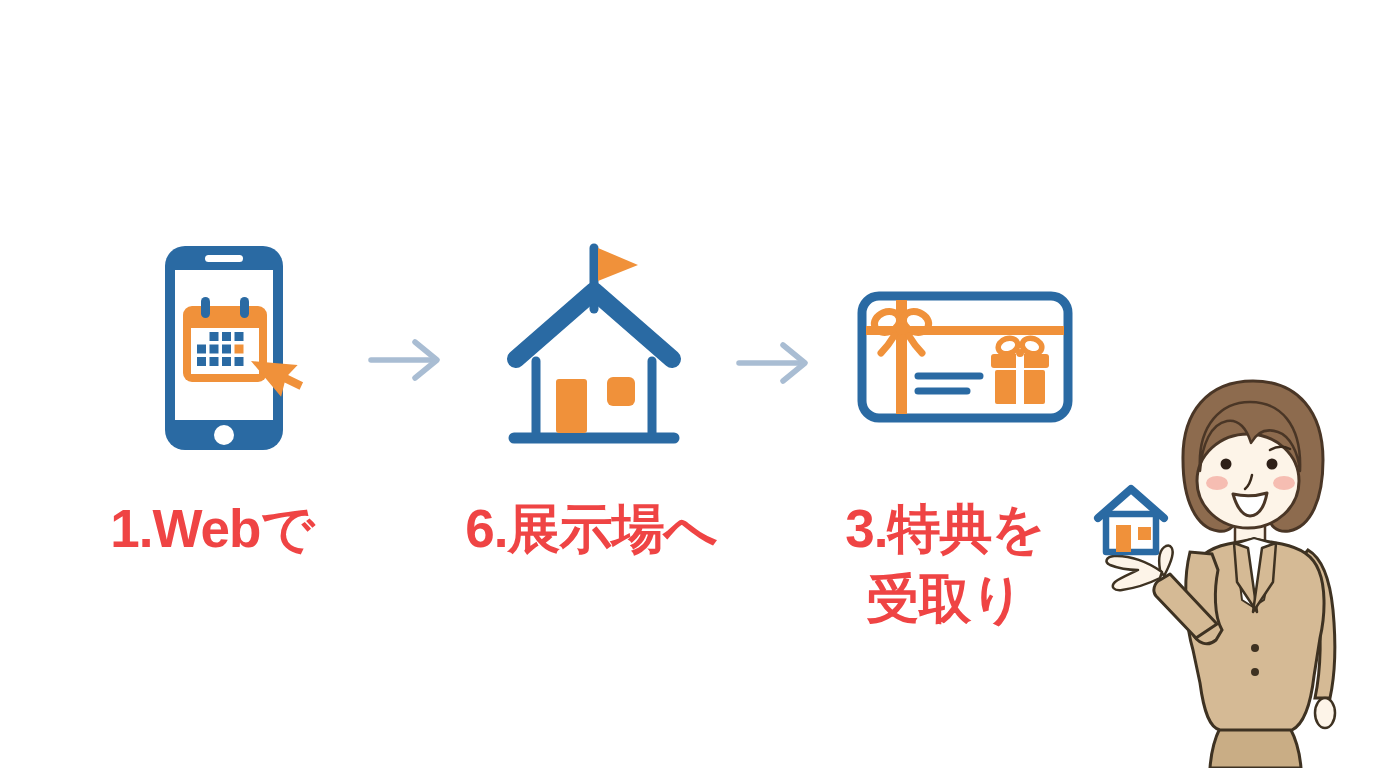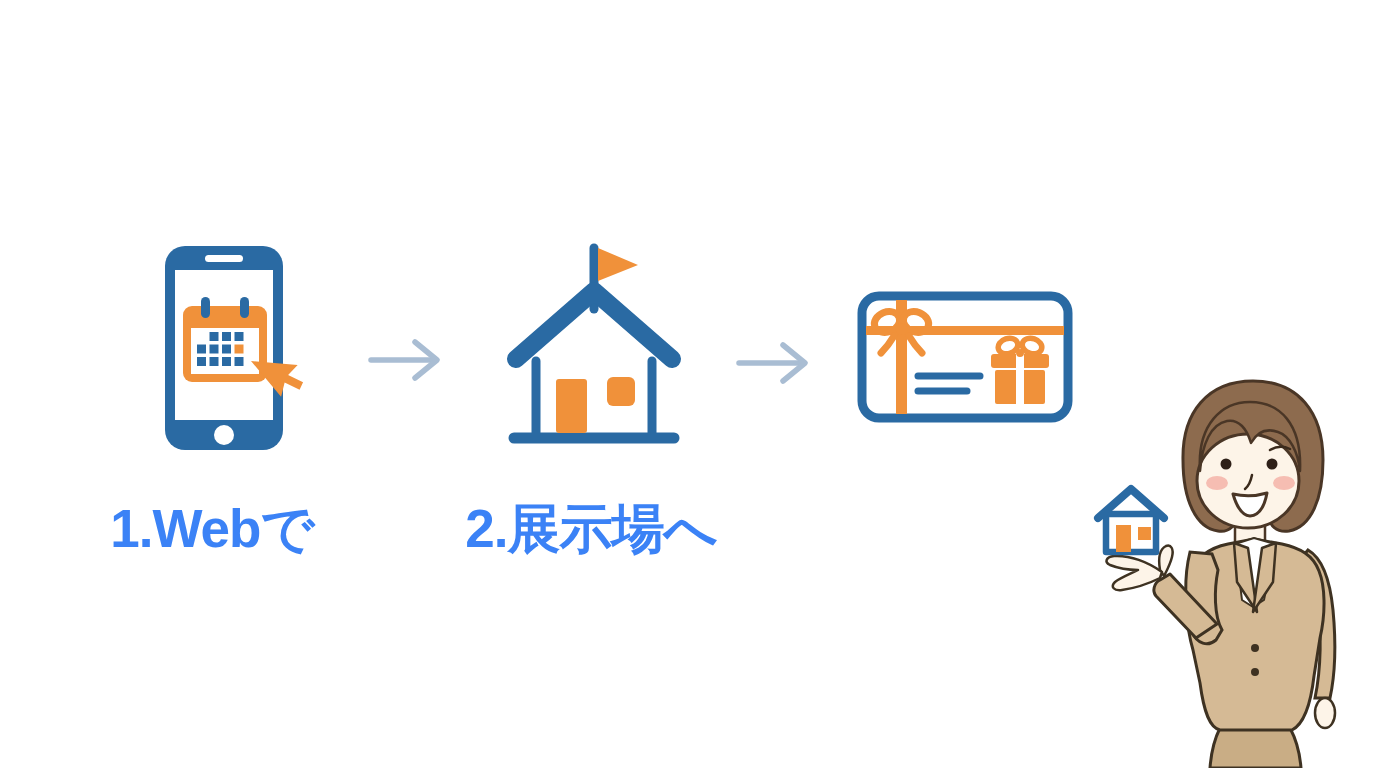--- a/index.html
+++ b/index.html
@@ -13,21 +13,21 @@
   .abs{position:absolute;}
   .step-label{
     position:absolute;
     top:494px;
     width:400px;
     text-align:center;
     font-weight:800;
     font-size:53px;
     line-height:70px;
     letter-spacing:-1px;
-    color:#3b82f6;
+    color:#ef4444;
   }
   .step-label span{display:block;}
 </style>
 </head>
 <body>
 
 <div class="canvas">
 
   <svg class="abs" style="left:163px;top:244px;" width="150" height="210" viewBox="0 0 150 210">
     <rect x="2" y="2" width="118" height="204" rx="20" fill="#2a6aa3"></rect>
@@ -104,23 +104,25 @@
       <rect x="139" y="80" width="50" height="34" rx="2" fill="#f0913a"></rect>
       <rect x="160" y="64" width="8" height="50" fill="#ffffff"></rect>
       <circle cx="164" cy="63" r="4" fill="#f0913a"></circle>
     </g>
   </svg>
 
   <div class="step-label" style="left:12px;">
     <span>1.Webで</span>
   </div>
   <div class="step-label" style="left:391px;">
-    <span>2.展示場へ</span>
+    <span>6.展示場へ</span>
   </div>
   <div class="step-label" style="left:745px;">
+    <span>3.特典を</span>
+    <span>受取り</span>
   </div>
 
   <svg class="abs" style="left:1094px;top:376px;" width="282" height="392" viewBox="0 0 282 392">
 
     <path d="M159,5 C114,5 88,36 89,84 C89,124 102,152 124,155 C136,157 142,148 144,140 L174,140 C176,149 182,157 195,155 C217,151 229,123 229,84 C229,36 204,5 159,5 Z" fill="#8d6b4e" stroke="#4a3626" stroke-width="3"></path>
 
     <rect x="141" y="144" width="30" height="24" fill="#fdf4e8" stroke="#4a3626" stroke-width="2.5"></rect>
 
     <ellipse cx="154" cy="105" rx="51" ry="47" fill="#fdf4e8" stroke="#4a3626" stroke-width="3"></ellipse>
 

